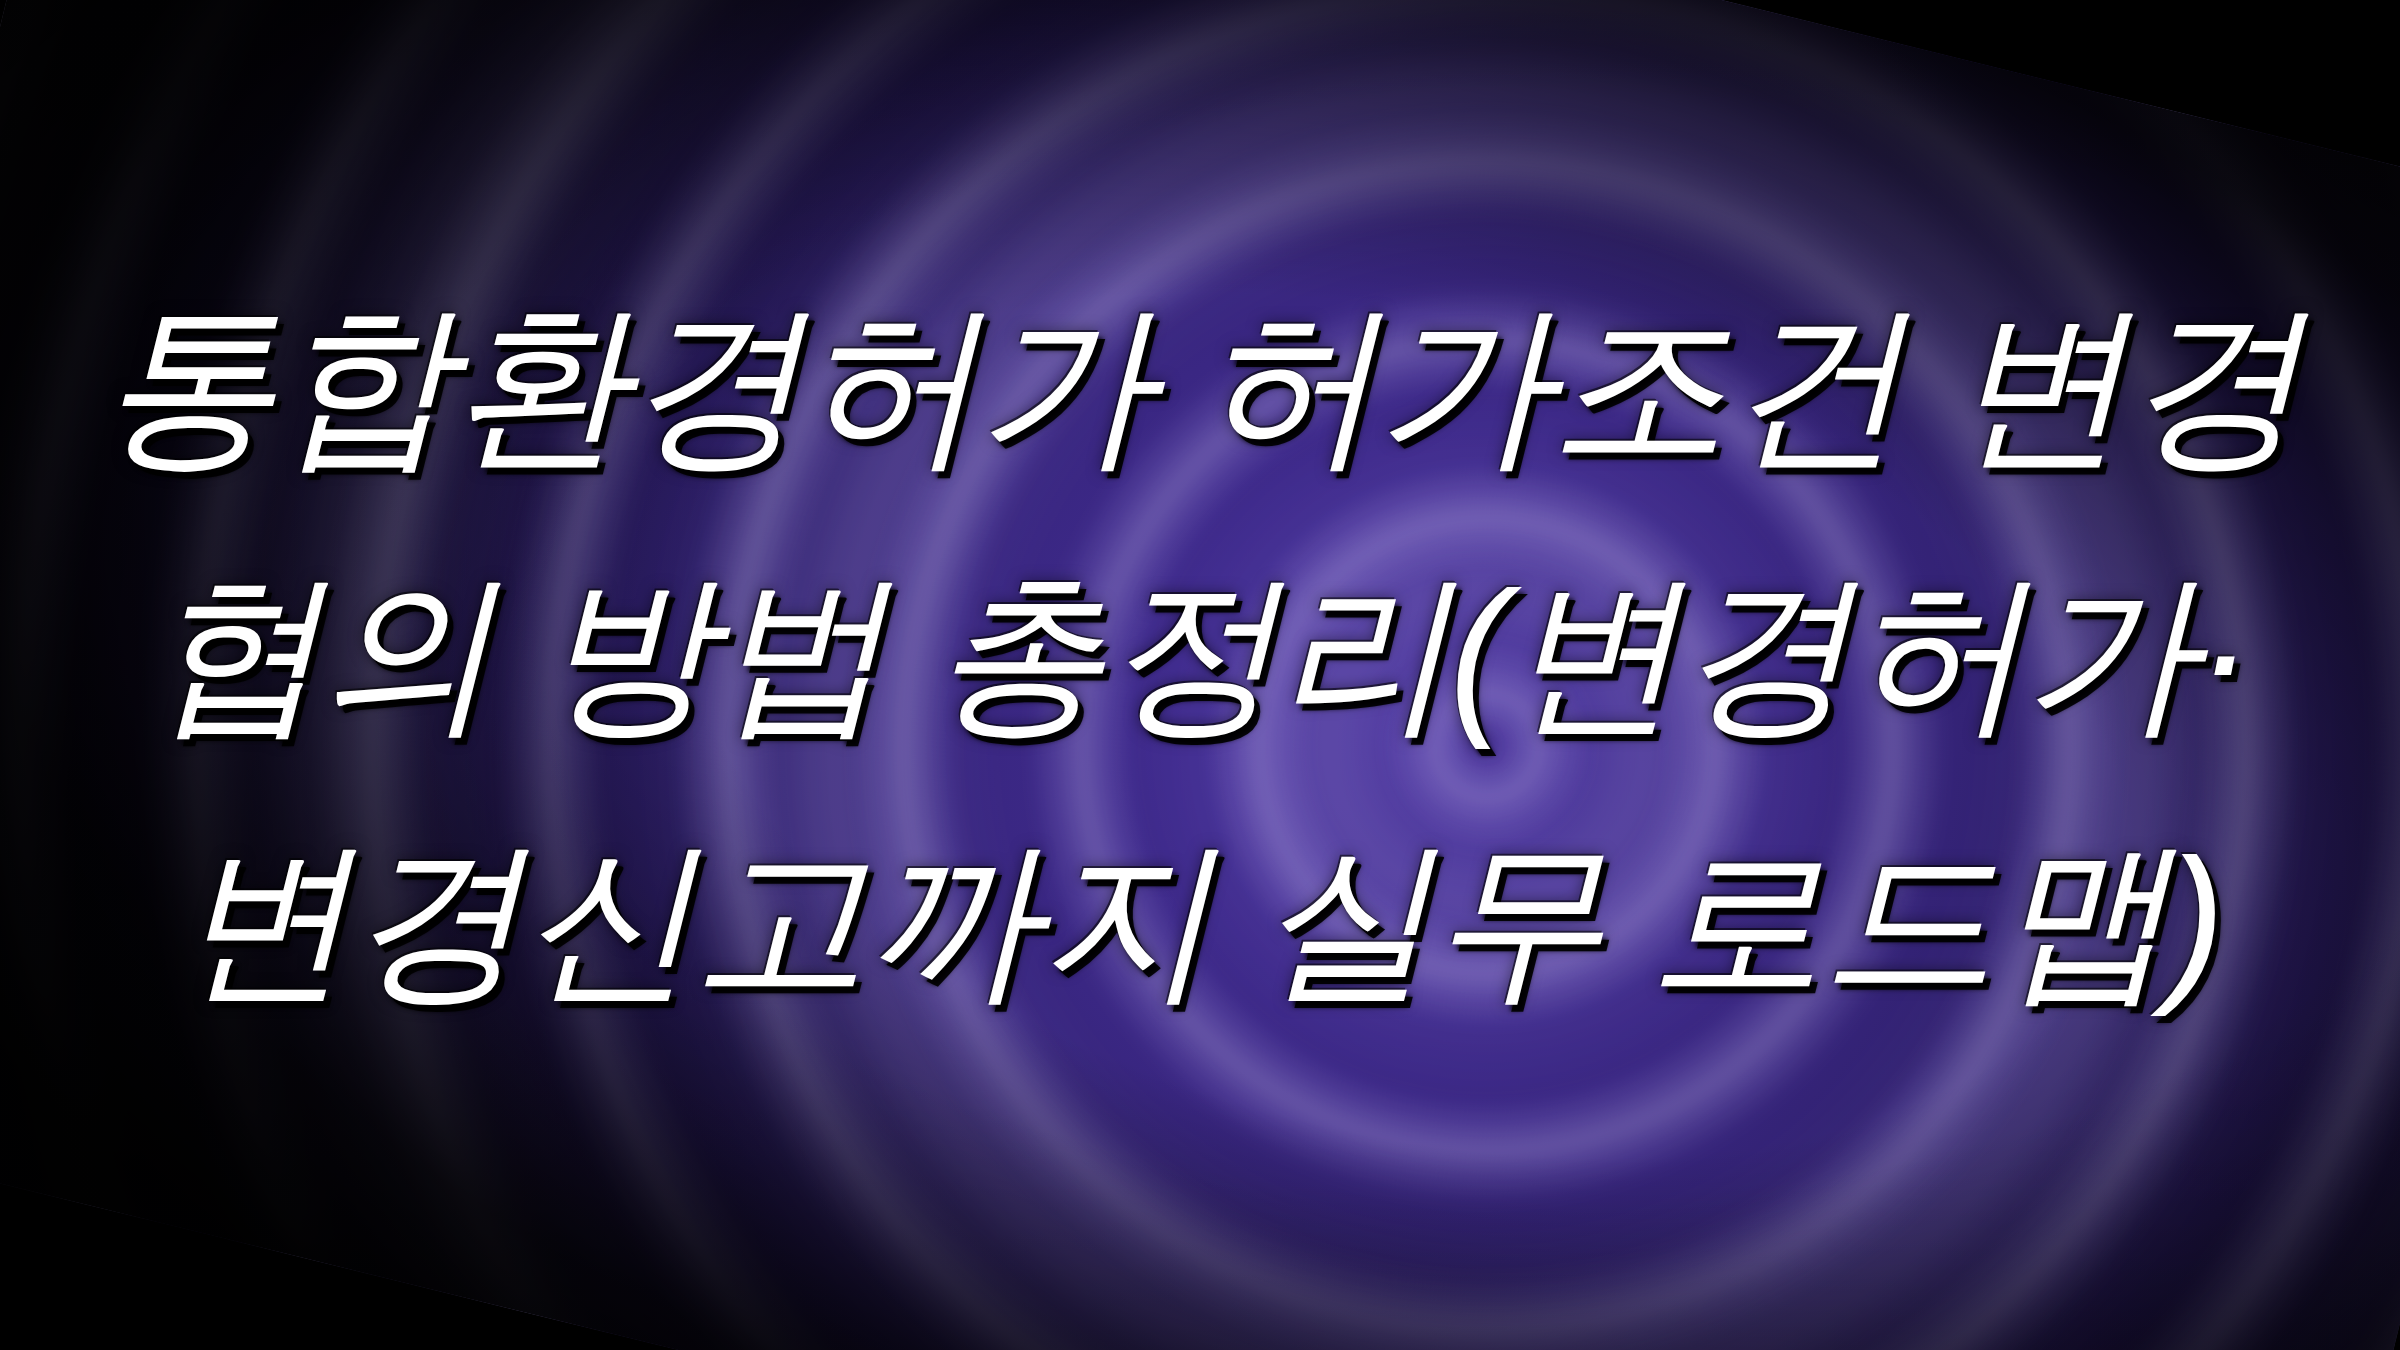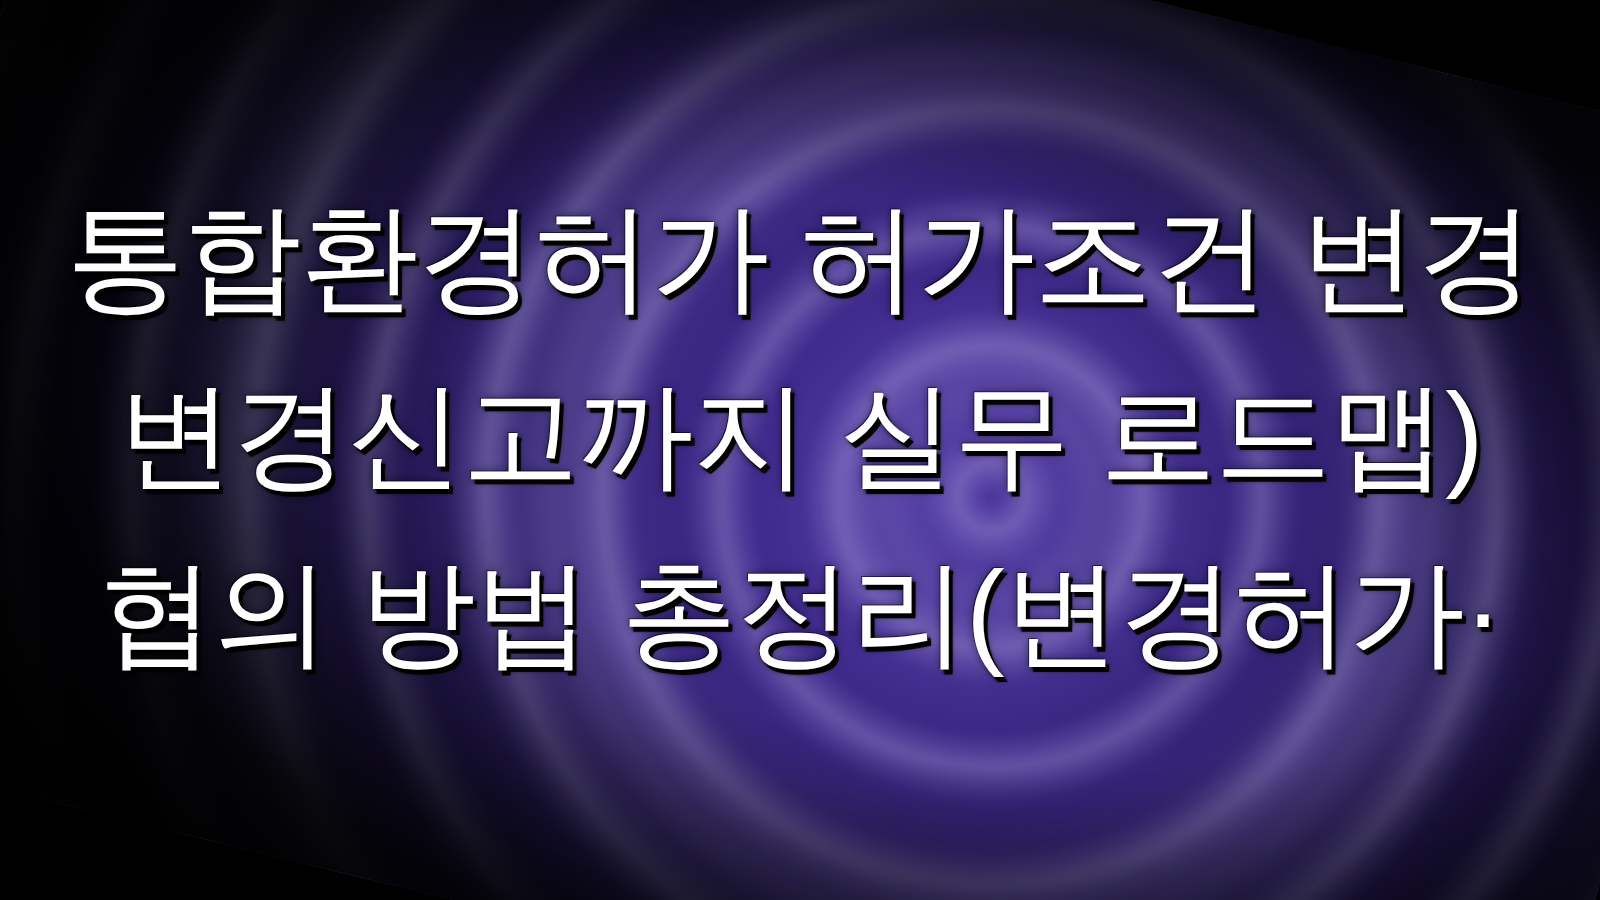--- a/index.html
+++ b/index.html
@@ -14,20 +14,21 @@
     overflow: hidden;
     font-family: "Liberation Sans", "DejaVu Sans", sans-serif;
   }
 
   #slide {
     position: relative;
     width: 1600px;
     height: 900px;
     background: #000000;
     overflow: hidden;
+    font-style: italic;
   }
 
   
   #bg-rotor {
     position: absolute;
     left: 50%;
     top: 50%;
     width: 1760px;
     height: 1040px;
     margin-left: -880px;
@@ -150,17 +151,17 @@
     <div class="ripple-base"></div>
     <div class="ripple-rings-wide"></div>
     <div class="ripple-rings"></div>
     <div class="ripple-vignette"></div>
   </div>
 
   <div class="frame-shade"></div>
 
   <div id="title-block">
     <span class="title-line l1">통합환경허가 허가조건 변경</span>
+    <span class="title-line l2">협의 방법 총정리(변경허가·</span>
     <span class="title-line l3">변경신고까지 실무 로드맵)</span>
-    <span class="title-line l2">협의 방법 총정리(변경허가·</span>
   </div>
 
 </div>
 
 </body></html>

